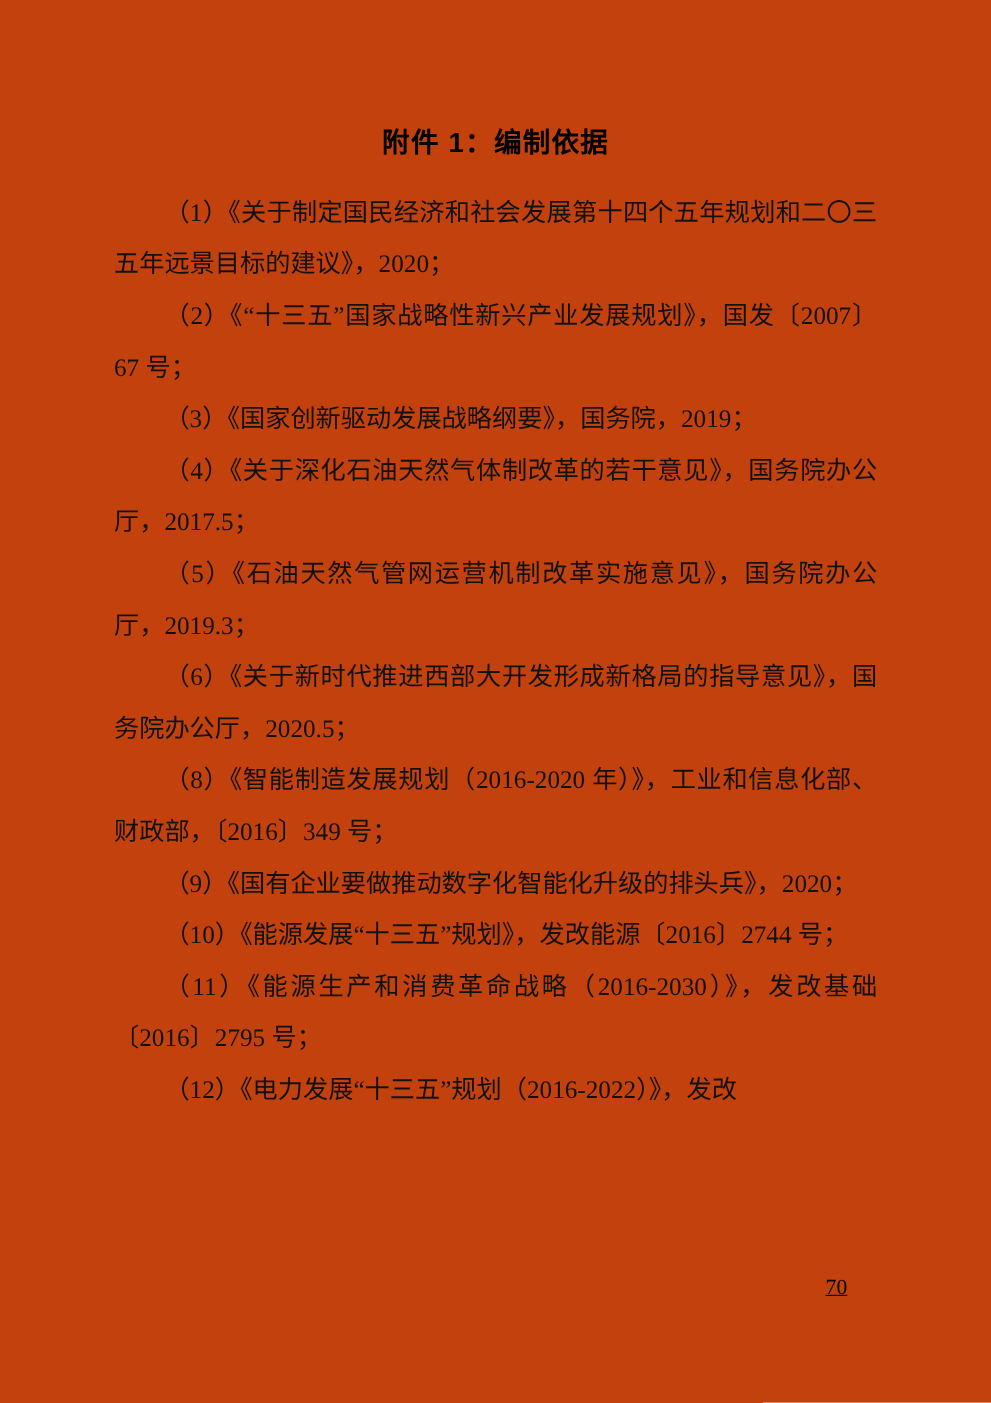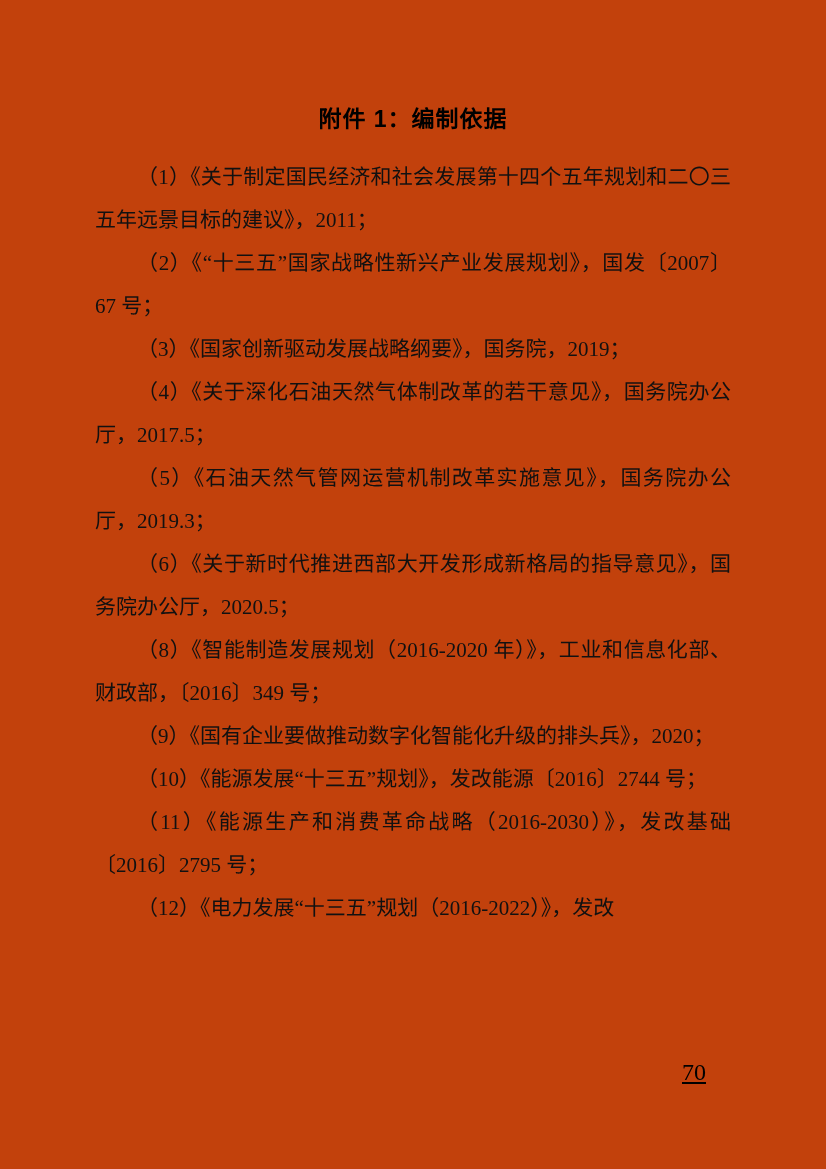--- a/index.html
+++ b/index.html
@@ -35,35 +35,35 @@
     text-justify: inter-ideograph;
   }
   .ref-paragraph {
     margin: 0;
     text-indent: 2em;
   }
   .page-number {
     position: absolute;
     top: 1060px;
     right: 120px;
-    font-size: 24px;
+    font-size: 18px;
     line-height: 24px;
     color: #000000;
     text-decoration: underline;
   }
 </style>
 </head>
 <body>
 
 <div class="page">
 
   <h1 class="doc-title">附件 1：编制依据</h1>
 
   <div class="doc-body">
-    <p class="ref-paragraph">（1）《关于制定国民经济和社会发展第十四个五年规划和二〇三五年远景目标的建议》，2011；</p>
+    <p class="ref-paragraph">（1）《关于制定国民经济和社会发展第十四个五年规划和二〇三五年远景目标的建议》，2020；</p>
     <p class="ref-paragraph">（2）《“十三五”国家战略性新兴产业发展规划》，国发〔2007〕67 号；</p>
     <p class="ref-paragraph">（3）《国家创新驱动发展战略纲要》，国务院，2019；</p>
     <p class="ref-paragraph">（4）《关于深化石油天然气体制改革的若干意见》，国务院办公厅，2017.5；</p>
     <p class="ref-paragraph">（5）《石油天然气管网运营机制改革实施意见》，国务院办公厅，2019.3；</p>
     <p class="ref-paragraph">（6）《关于新时代推进西部大开发形成新格局的指导意见》，国务院办公厅，2020.5；</p>
     <p class="ref-paragraph">（8）《智能制造发展规划（2016-2020 年）》，工业和信息化部、财政部，〔2016〕349 号；</p>
     <p class="ref-paragraph">（9）《国有企业要做推动数字化智能化升级的排头兵》，2020；</p>
     <p class="ref-paragraph">（10）《能源发展“十三五”规划》，发改能源〔2016〕2744 号；</p>
     <p class="ref-paragraph">（11）《能源生产和消费革命战略（2016-2030）》，发改基础〔2016〕2795 号；</p>
     <p class="ref-paragraph">（12）《电力发展“十三五”规划（2016-2022）》，发改</p>

